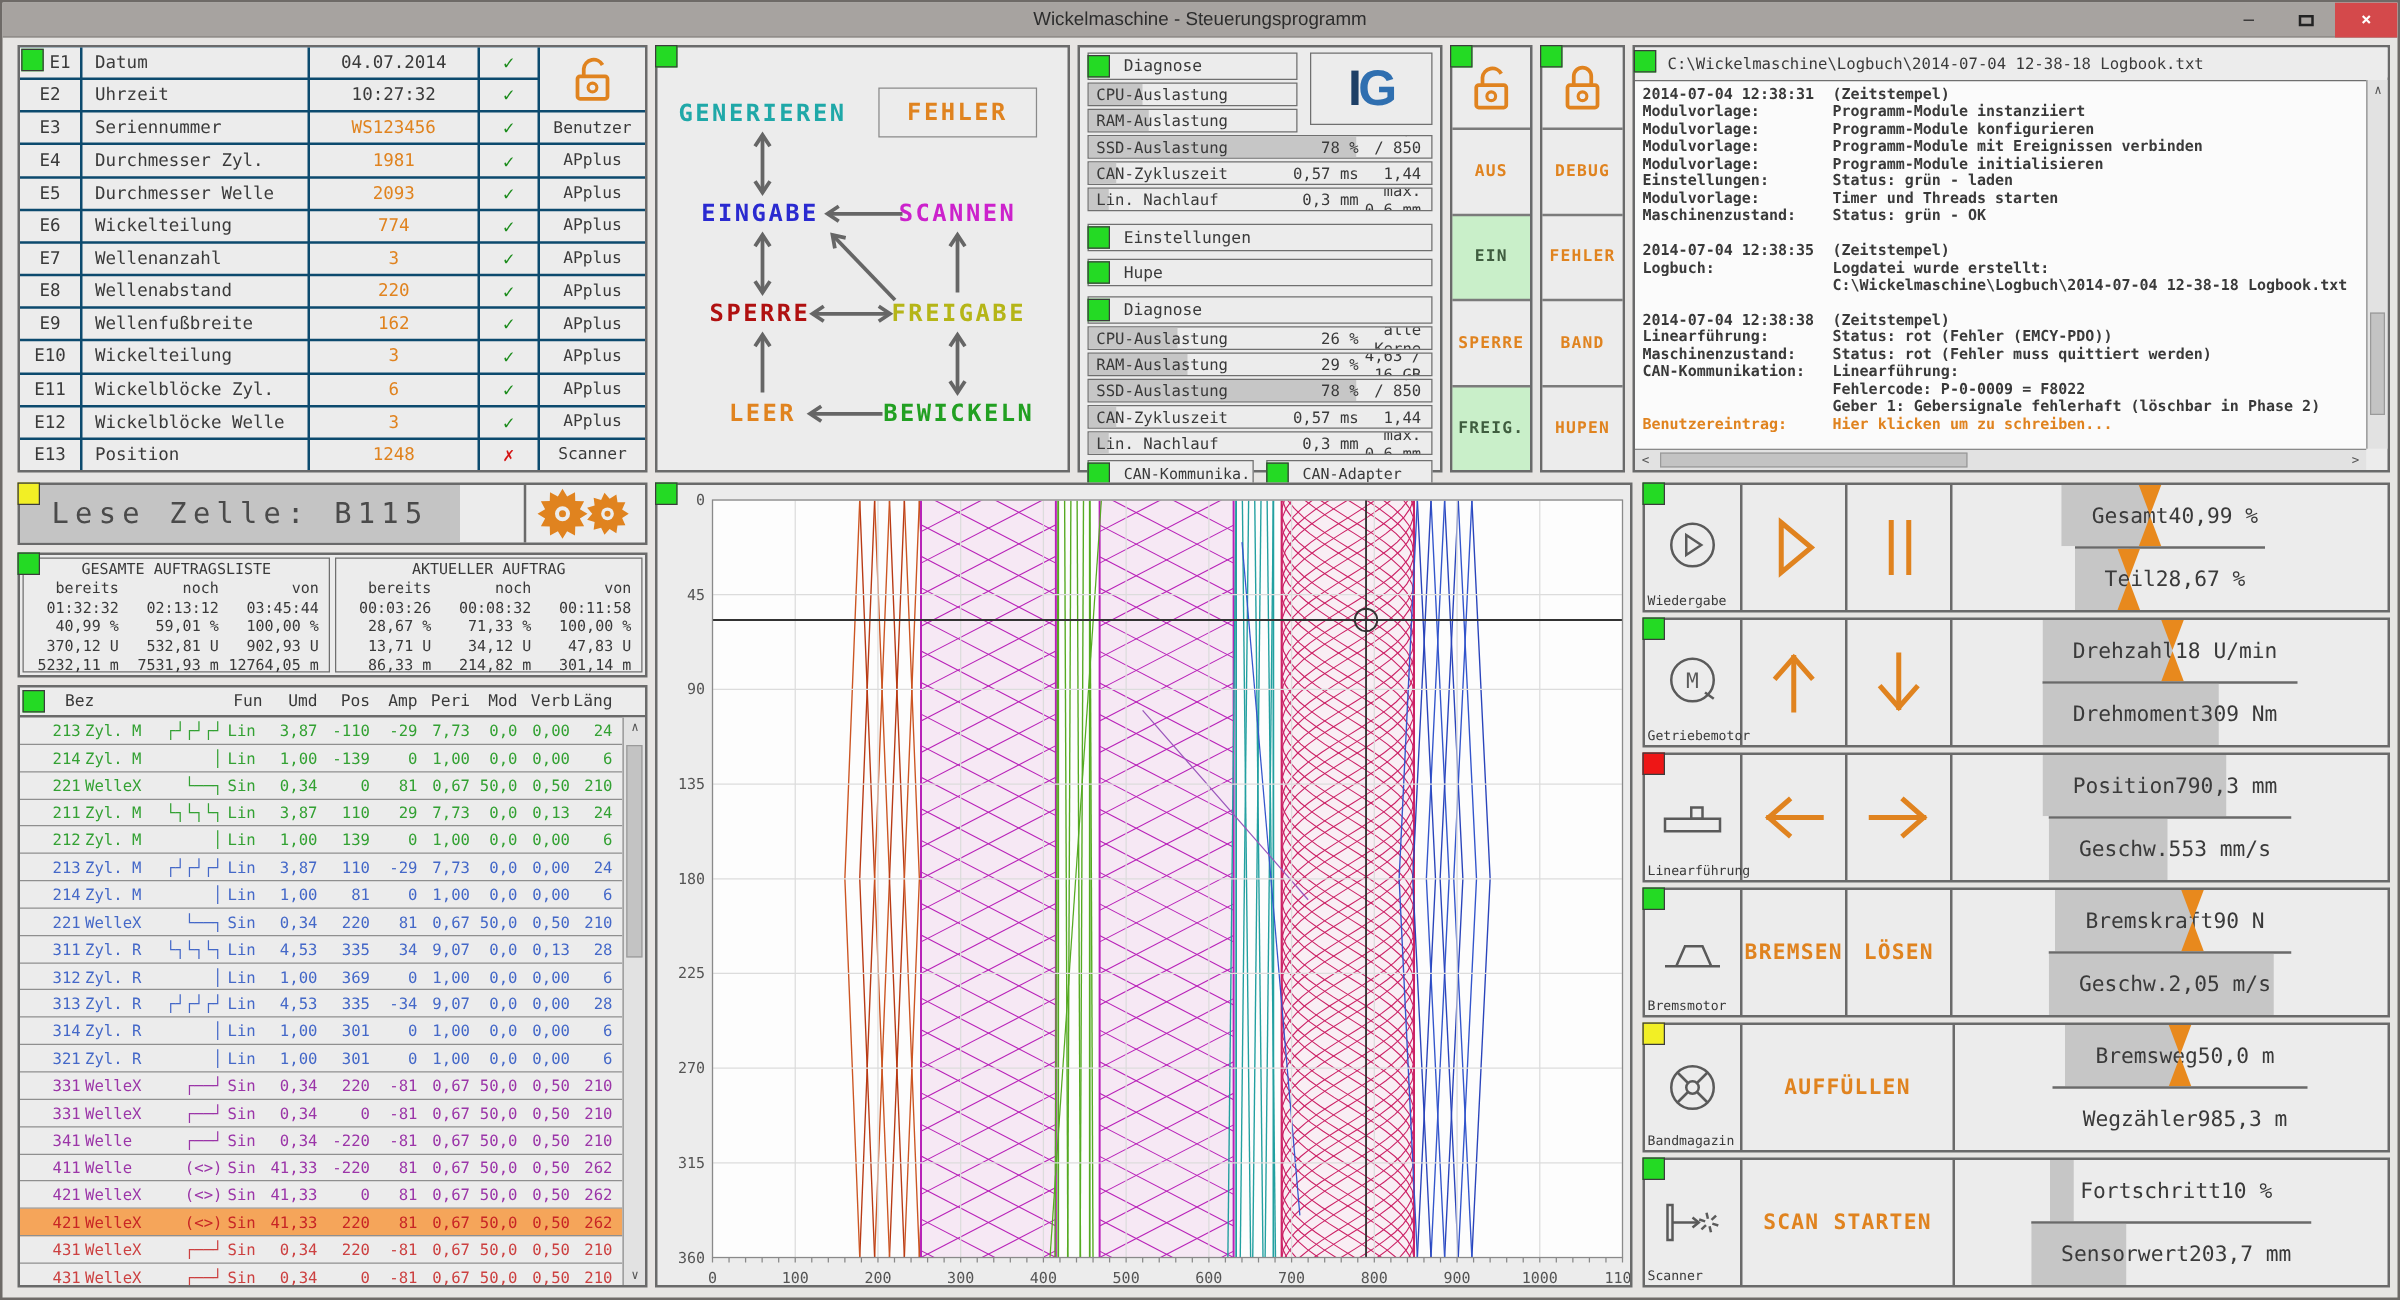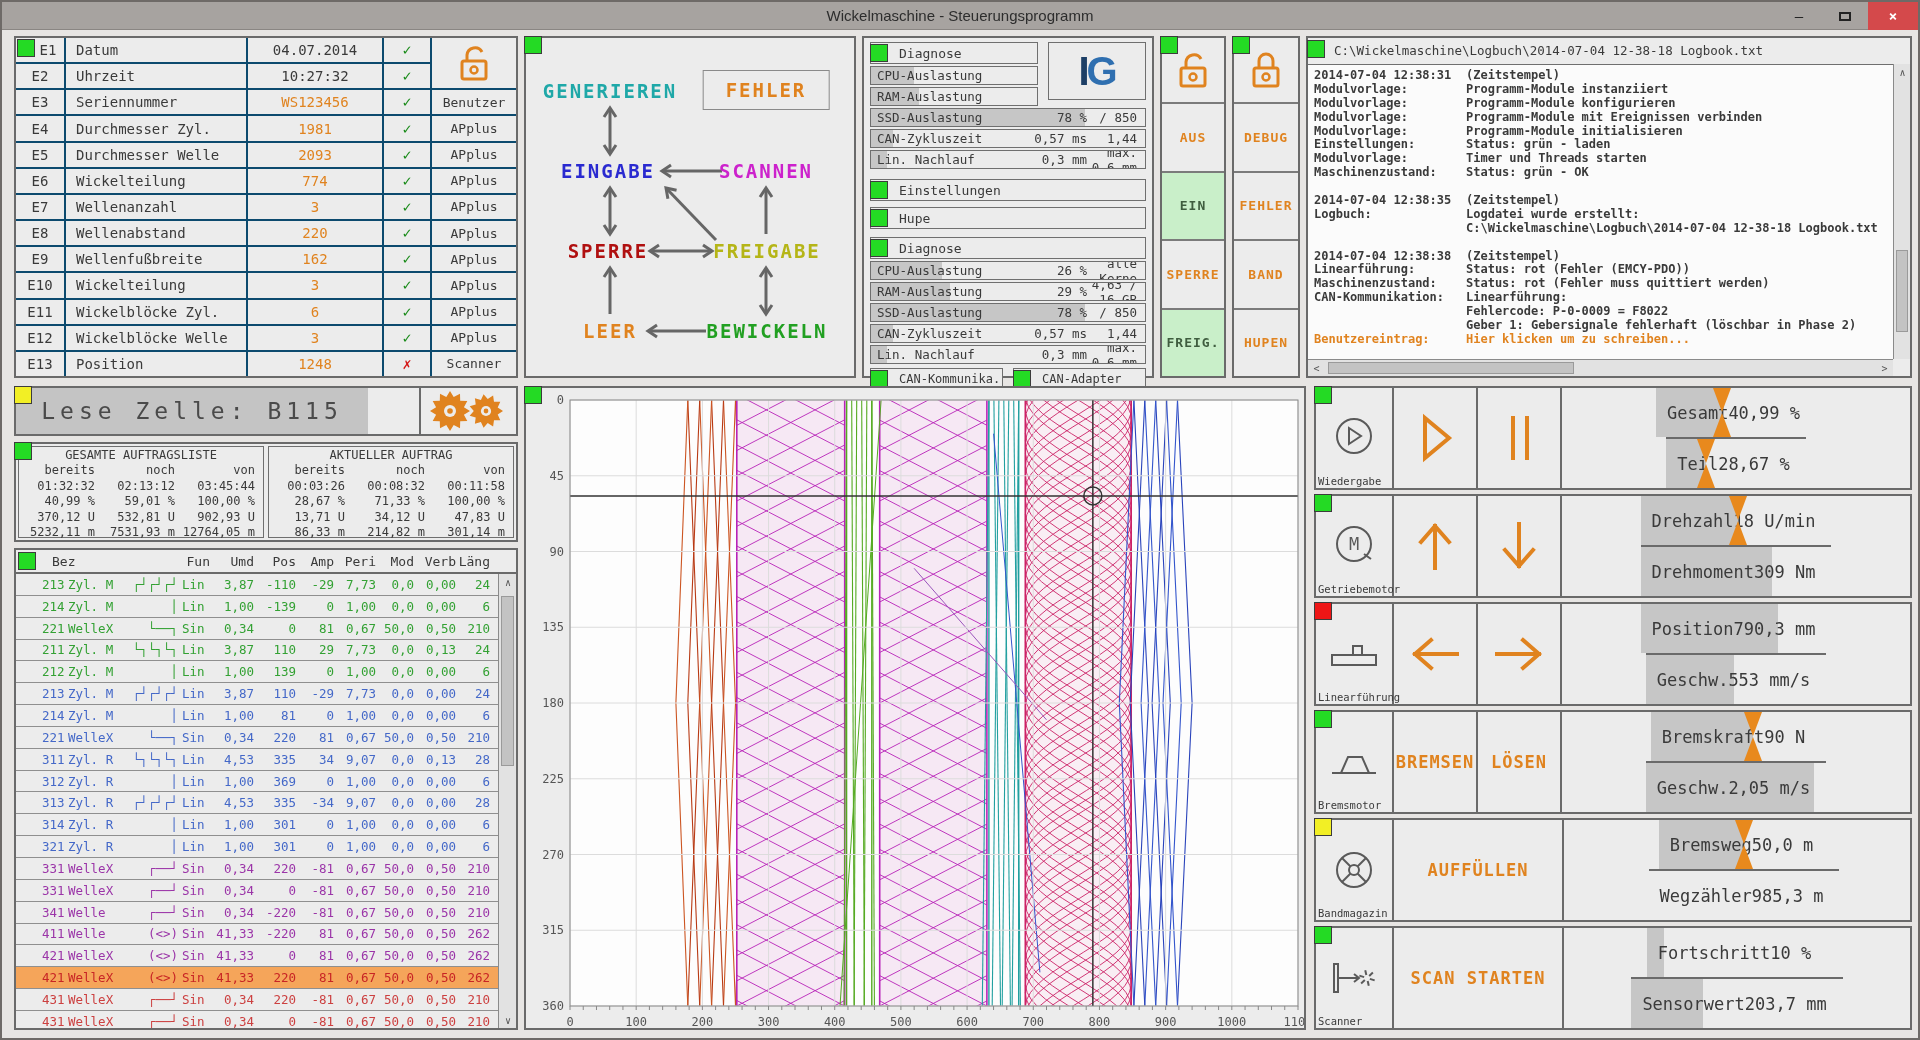--- a/index.html
+++ b/index.html
@@ -102,21 +102,21 @@
   #ctrl-col{display:flex;flex-direction:column;gap:4px;width:100%;height:100%;}
   .crow{flex:1;border:2px solid #6a6a6a;background:#ececec;display:grid;grid-template-columns:78px 84px 84px 1fr;position:relative;}
   .crow .cell{border-right:2px solid #6a6a6a;position:relative;display:flex;align-items:center;justify-content:center;}
   .crow .cell:last-child{border-right:none;}
   .ciconlabel{position:absolute;left:2px;bottom:1px;font-size:10.5px;color:#3a3a3a;white-space:nowrap;}
   .cbtn{cursor:default;color:#e0831f;font-weight:bold;font-size:17px;letter-spacing:1px;}
   .cvalues{display:flex;flex-direction:column;}
   .cval{flex:1;position:relative;overflow:hidden;display:flex;align-items:center;}
   .cval + .cval{border-top:2px solid #6a6a6a;}
   .cvfill{position:absolute;left:0;top:0;bottom:0;background:#c6c6c6;}
-  .cvlabel{position:relative;z-index:1;padding-left:11px;font-size:17px;flex:1;}
+  .cvlabel{position:relative;z-index:1;padding-left:24px;font-size:17px;flex:1;}
   .cvvalue{position:relative;z-index:1;padding-right:16px;font-size:17px;text-align:right;}
   .cvmarker{position:absolute;top:0;bottom:0;width:18px;transform:translateX(-9px);z-index:2;}
   .cvmarker:before,.cvmarker:after{content:"";position:absolute;left:0;border-left:9px solid transparent;border-right:9px solid transparent;}
   .cvmarker:before{top:0;border-top:24px solid #e8891d;}
   .cvmarker:after{bottom:0;border-bottom:24px solid #e8891d;}
 </style>
 </head>
 <body>
 
 <div class="window">

